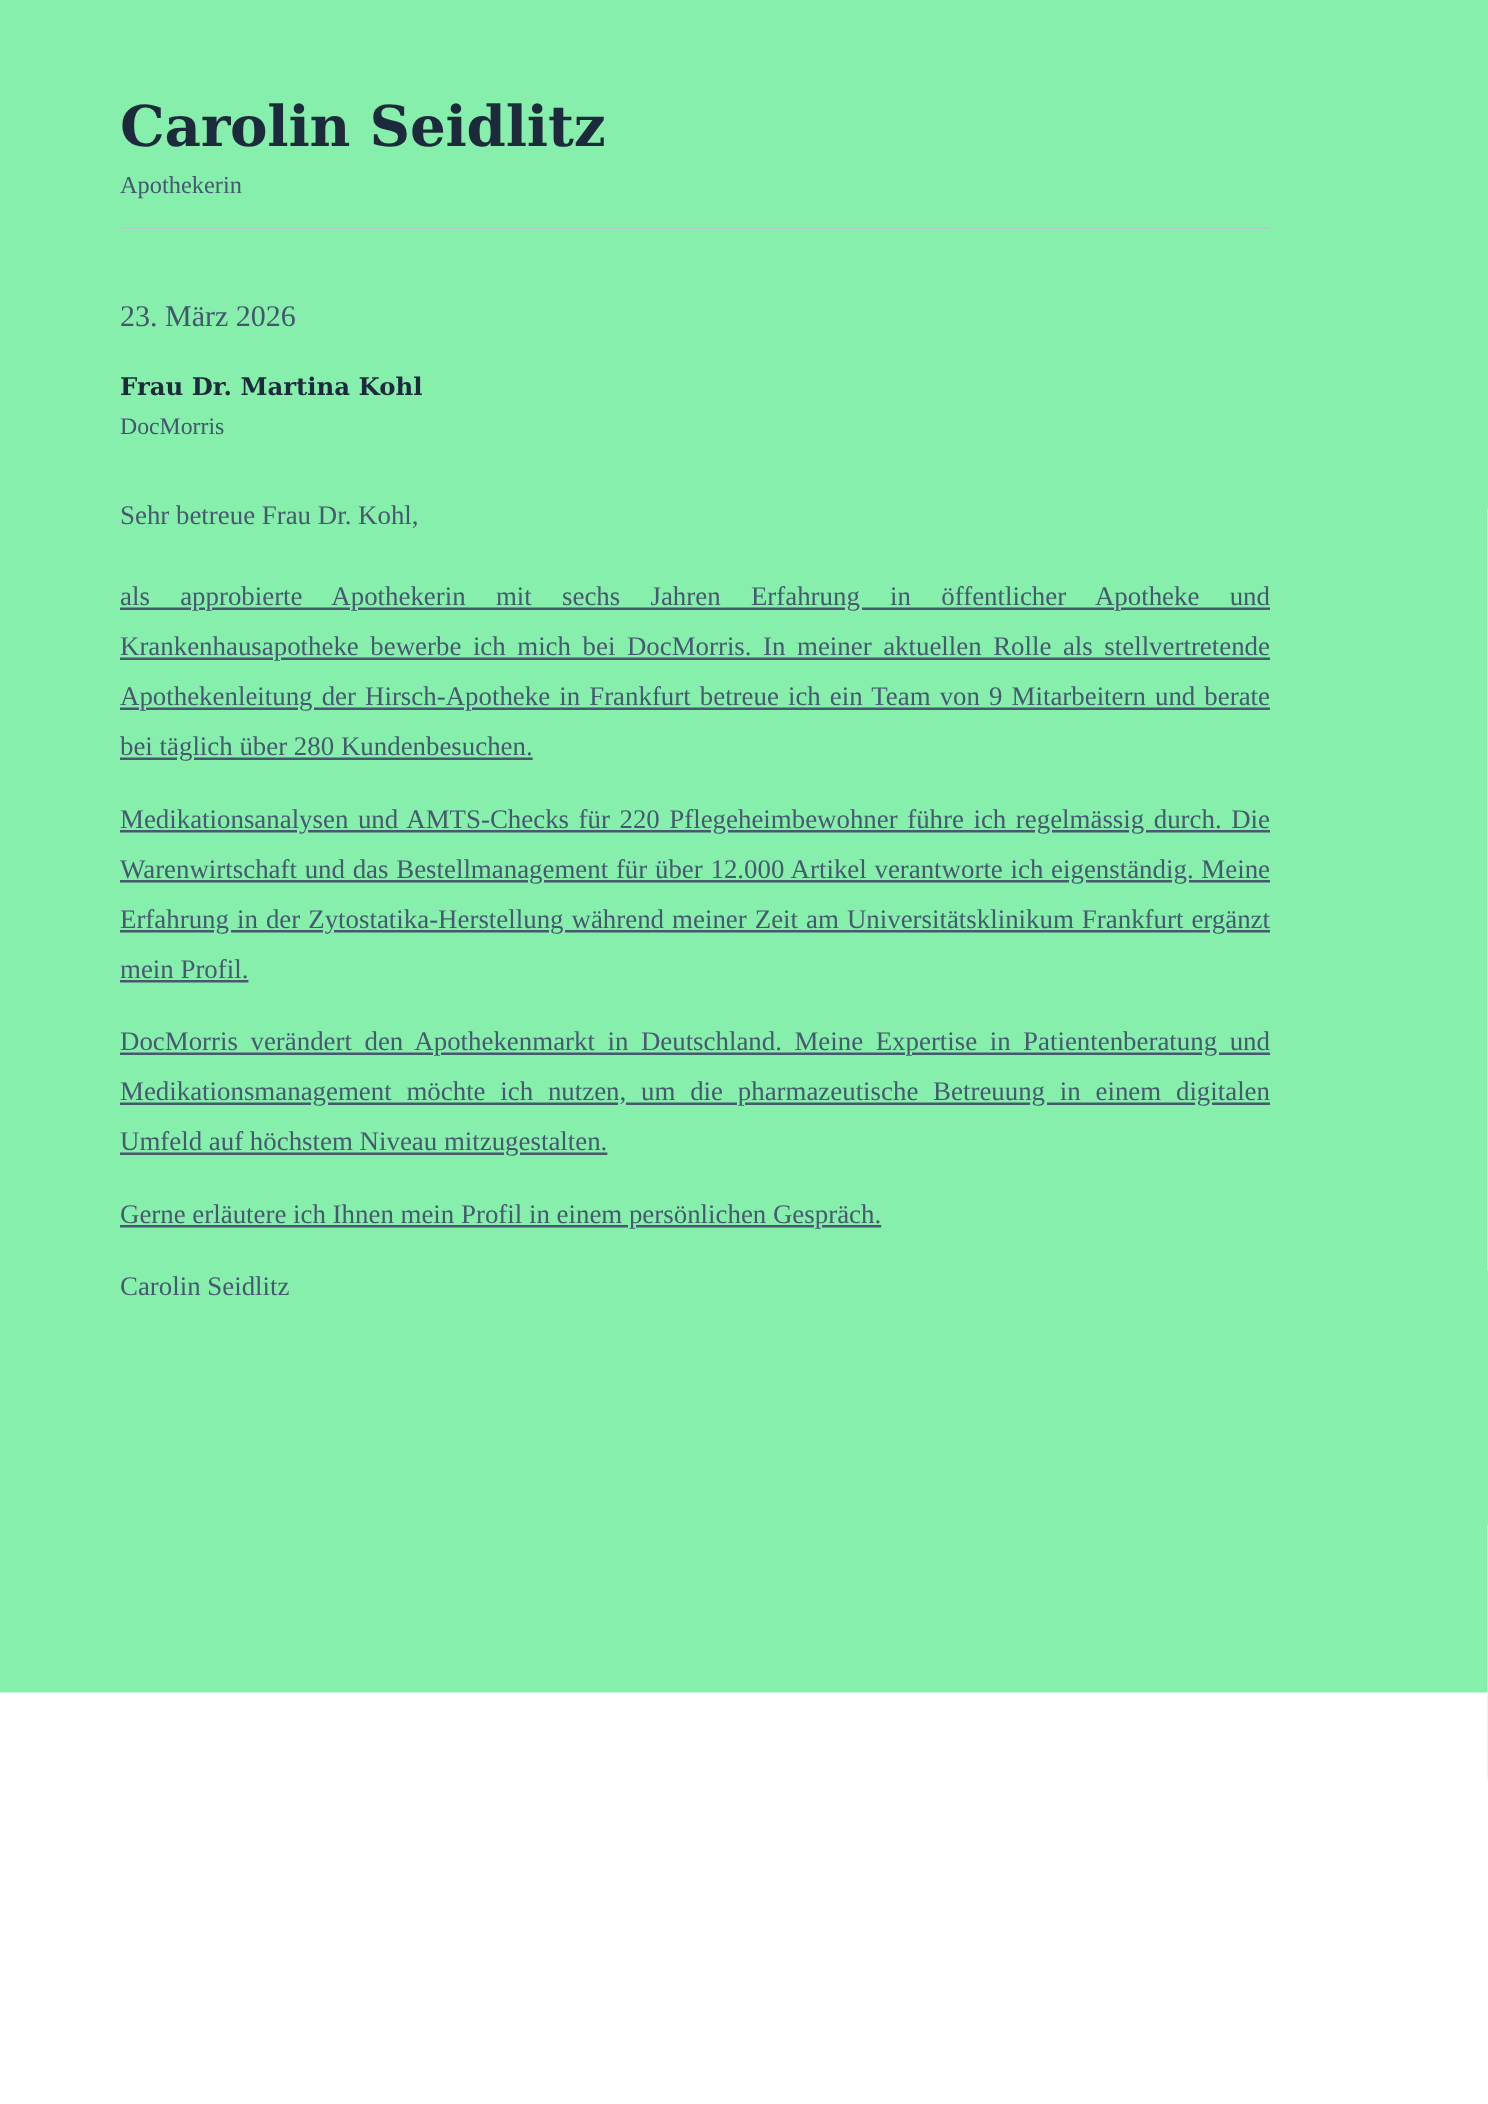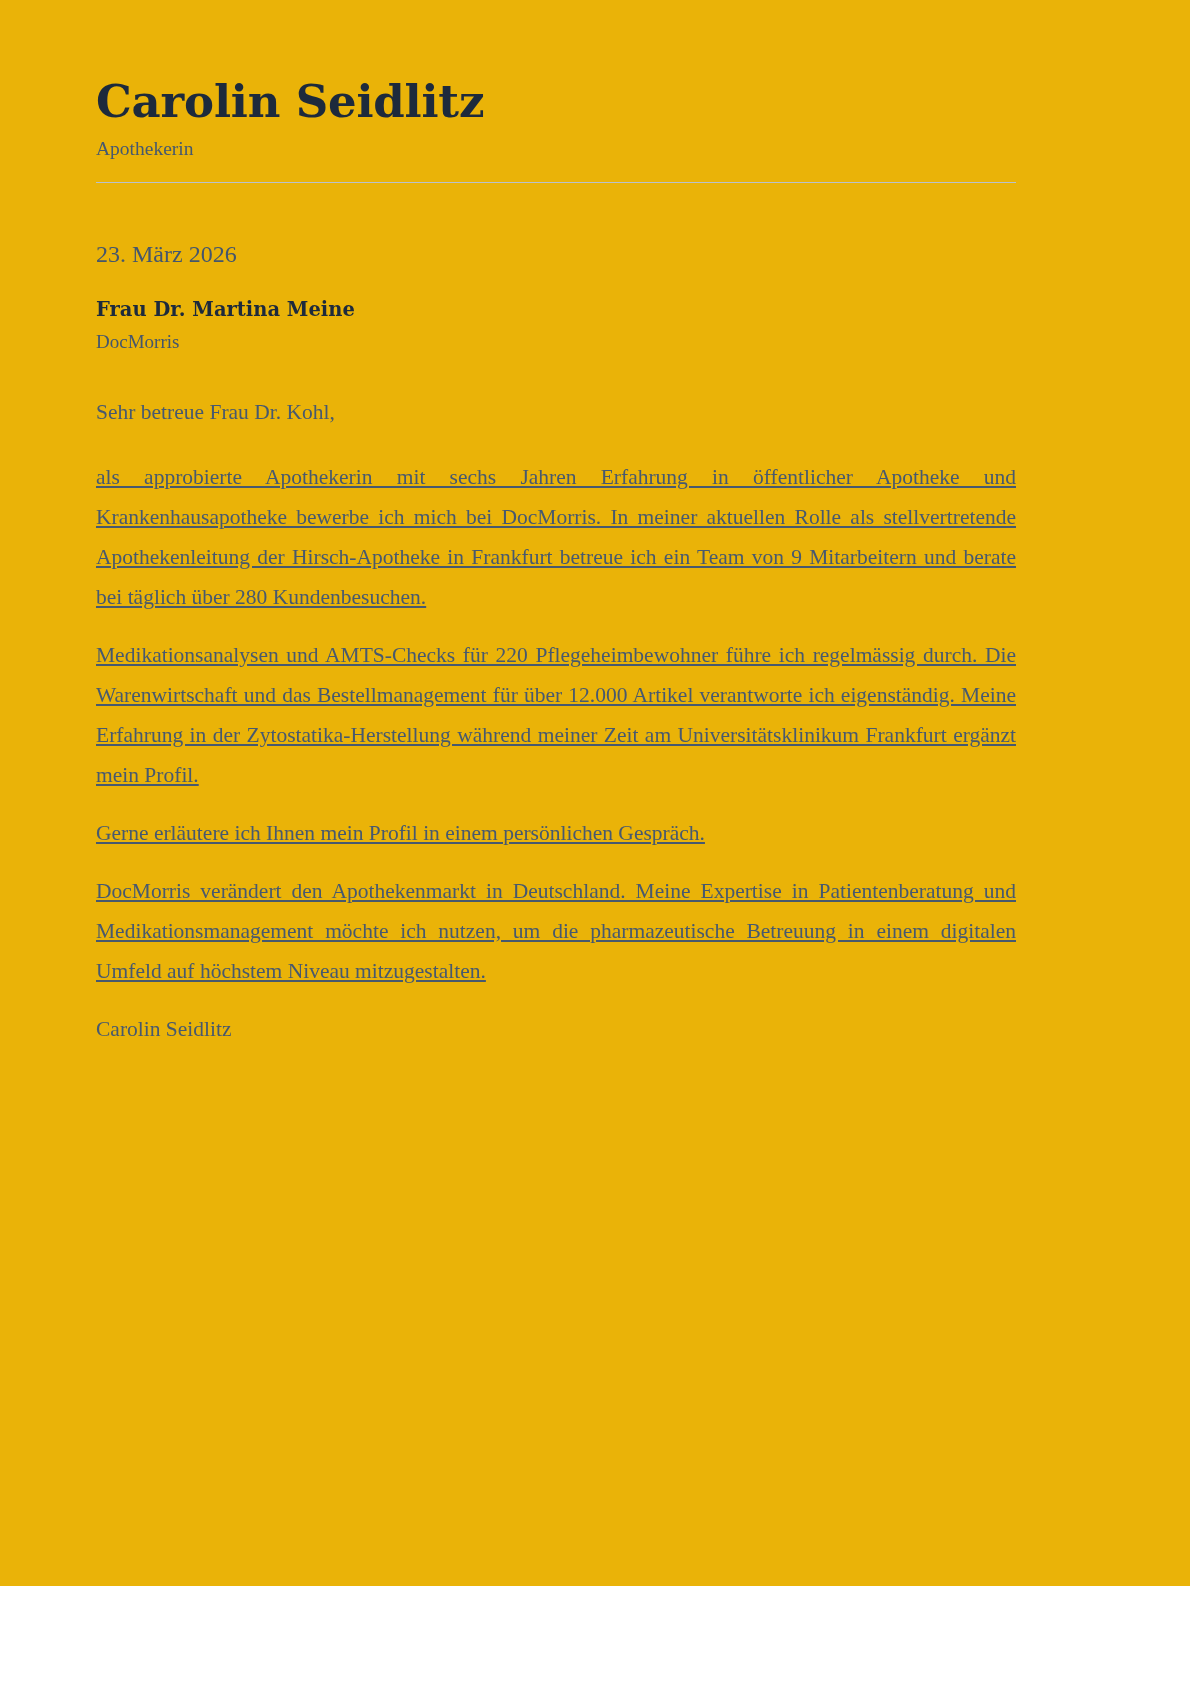--- a/index.html
+++ b/index.html
@@ -10,22 +10,22 @@
   body {
     width: 1190px;
     height: 1683px;
     font-family: "Liberation Serif", "DejaVu Serif", serif;
     -webkit-font-smoothing: antialiased;
   }
 
   .page {
     position: relative;
     width: 1190px;
-    height: 1586px;
-    background: #eab308;
+    height: 1354px;
+    background: #86efac;
     box-sizing: border-box;
     padding: 78px 96px 0 96px;
   }
 
   .letter {
     width: 920px;
   }
 
   
   .header-name {
@@ -129,33 +129,33 @@
 
     <header>
       <h1 class="header-name">Carolin Seidlitz</h1>
       <div class="header-role">Apothekerin</div>
       <hr class="rule">
     </header>
 
 
     <section class="meta-block">
       <div class="meta-date">23. März 2026</div>
-      <div class="recipient-name">Frau Dr. Martina Meine</div>
+      <div class="recipient-name">Frau Dr. Martina Kohl</div>
       <div class="recipient-org">DocMorris</div>
     </section>
 
     <section class="body-block">
       <p class="salutation">Sehr betreue Frau Dr. Kohl,</p>
 
       <p class="para">als approbierte Apothekerin mit sechs Jahren Erfahrung in öffentlicher Apotheke und Krankenhausapotheke bewerbe ich mich bei DocMorris. In meiner aktuellen Rolle als stellvertretende Apothekenleitung der Hirsch-Apotheke in Frankfurt betreue ich ein Team von 9 Mitarbeitern und berate bei täglich über 280 Kundenbesuchen.</p>
 
       <p class="para">Medikationsanalysen und AMTS-Checks für 220 Pflegeheimbewohner führe ich regelmässig durch. Die Warenwirtschaft und das Bestellmanagement für über 12.000 Artikel verantworte ich eigenständig. Meine Erfahrung in der Zytostatika-Herstellung während meiner Zeit am Universitätsklinikum Frankfurt ergänzt mein Profil.</p>
 
+      <p class="para">DocMorris verändert den Apothekenmarkt in Deutschland. Meine Expertise in Patientenberatung und Medikationsmanagement möchte ich nutzen, um die pharmazeutische Betreuung in einem digitalen Umfeld auf höchstem Niveau mitzugestalten.</p>
+
       <p class="para short">Gerne erläutere ich Ihnen mein Profil in einem persönlichen Gespräch.</p>
-
-      <p class="para">DocMorris verändert den Apothekenmarkt in Deutschland. Meine Expertise in Patientenberatung und Medikationsmanagement möchte ich nutzen, um die pharmazeutische Betreuung in einem digitalen Umfeld auf höchstem Niveau mitzugestalten.</p>
 
 
       <p class="signature">Carolin Seidlitz</p>
     </section>
 
   </div>
 </div>
 
 </body></html>

